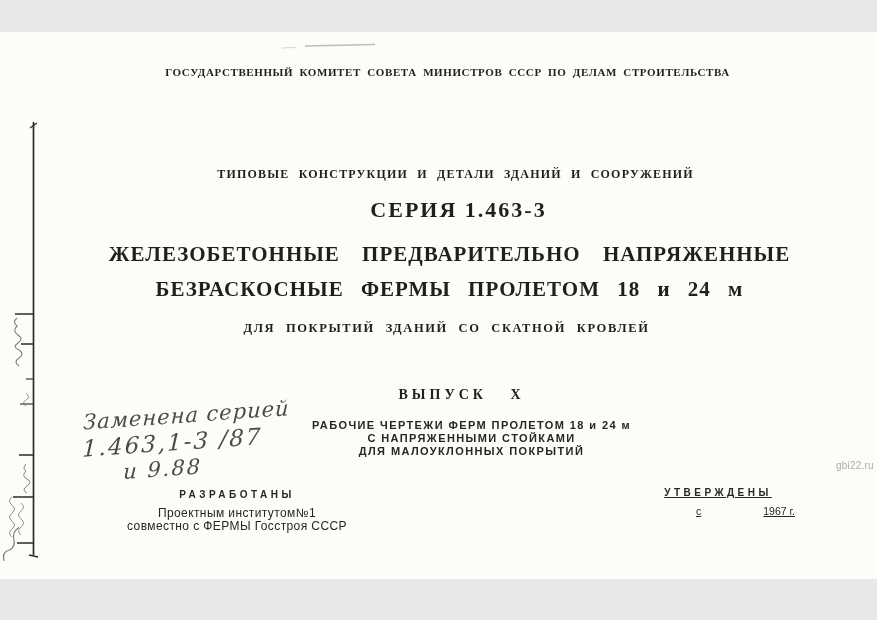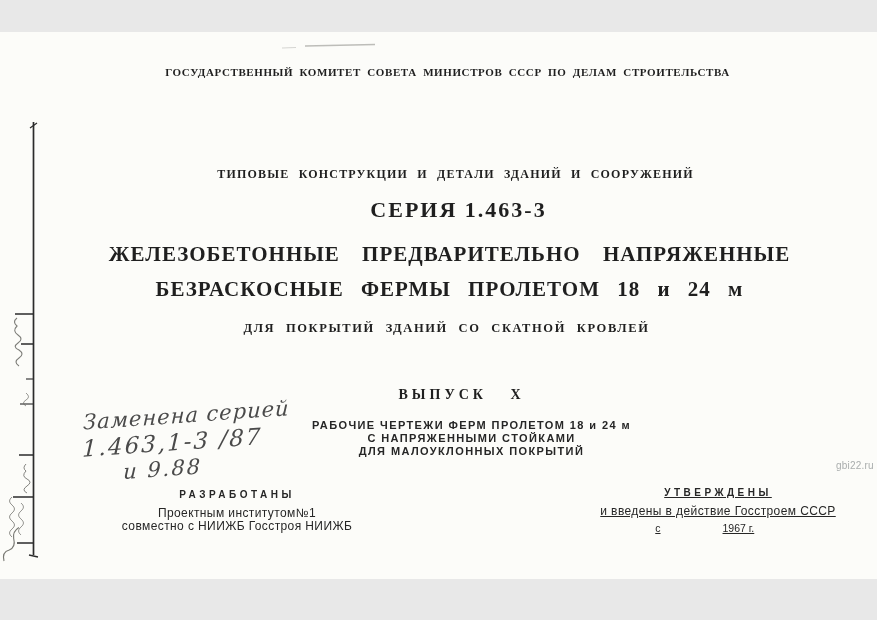--- a/index.html
+++ b/index.html
@@ -157,26 +157,25 @@
 
   <div class="handwritten">
     <div class="hw-l1">Заменена серией</div>
     <div class="hw-l2">1.463,1-3 /87</div>
     <div class="hw-l3">и 9.88</div>
   </div>
 
   <div class="block developed">
     <div class="blk-heading">РАЗРАБОТАНЫ</div>
     <div class="blk-line">Проектным институтом№1</div>
-    <div class="blk-line">совместно с НИИЖБ Госстроя НИИЖБ</div>
+    <div class="blk-line">совместно с ФЕРМЫ Госстроя СССР</div>
   </div>
 
   <div class="block approved">
     <div class="blk-heading">УТВЕРЖДЕНЫ</div>
-    <div class="blk-line">и введены в действие Госстроем СССР</div>
     <div class="appr-year-line">
       <span>с</span>
       <span>1967 г.</span>
     </div>
   </div>
 
   <div class="watermark">gbi22.ru</div>
 
   <div class="footer-code">75-197</div>
 

